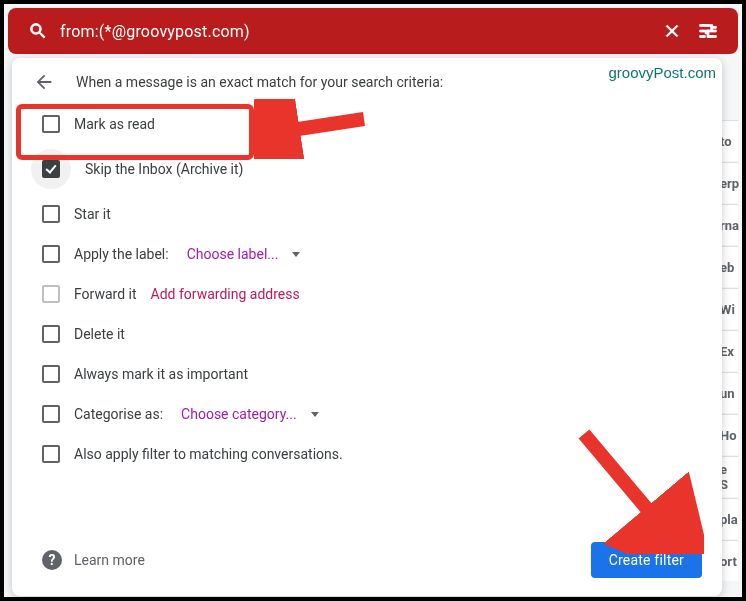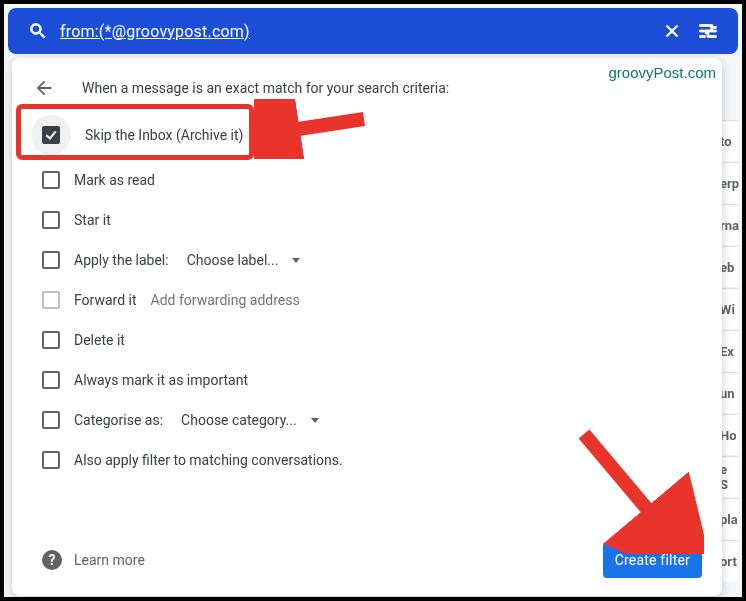--- a/index.html
+++ b/index.html
@@ -22,27 +22,26 @@
     background: #f5f6f7;
   }
 
   
   .searchbar {
     position: absolute;
     left: 4px;
     right: 4px;
     top: 4px;
     height: 46px;
-    background: #1d4ed8;
+    background: #b91c1c;
     border-radius: 8px;
     display: flex;
     align-items: center;
     padding: 0 12px;
     color: #fff;
-    text-decoration: underline;
   }
   .searchbar .icon-btn {
     width: 36px; height: 36px;
     display: flex; align-items: center; justify-content: center;
     border-radius: 50%;
   }
   .searchbar .query {
     flex: 1;
     font-size: 16px;
     letter-spacing: 0.2px;
@@ -60,22 +59,22 @@
     height: 538px;
     background: #fff;
     border-radius: 8px;
     box-shadow: 0 2px 10px rgba(0,0,0,.2);
     box-sizing: border-box;
   }
 
   .panel-header {
     display: flex;
     align-items: center;
-    gap: 22px;
-    padding: 14px 16px 4px 16px;
+    gap: 16px;
+    padding: 8px 16px 4px 16px;
     font-size: 14px;
     color: #3c4043;
     text-align: right;
   }
   .back-btn {
     width: 32px; height: 32px;
     display: flex; align-items:center; justify-content:center;
     border-radius: 50%;
   }
   .back-btn svg { fill: #5f6368; }
@@ -118,36 +117,36 @@
     width: 40px; height: 40px;
     border-radius: 50%;
     background: #f1f1f1;
     display: flex;
     align-items: center;
     justify-content: center;
     margin-left: -11px; 
   }
 
   .dropdown {
-    color: #404040;
+    color: #a21caf;
     display: inline-flex;
     align-items: center;
     gap: 8px;
     cursor: pointer;
     padding-left: 4px;
   }
   .caret {
     width: 0; height: 0;
     border-left: 4px solid transparent;
     border-right: 4px solid transparent;
     border-top: 5px solid #5f6368;
     margin-left: 6px;
   }
   .link {
-    color: #737373;
+    color: #be185d;
     font-size: 14px;
   }
 
   .panel-footer {
     position: absolute;
     bottom: 18px;
     left: 30px;
     right: 20px;
     display: flex;
     align-items: center;
@@ -168,21 +167,21 @@
     font-size: 14px;
     font-weight: bold;
     display: flex; align-items:center; justify-content:center;
   }
   .create-btn {
     background: #1a73e8;
     color: #fff;
     font-size: 14px;
     border: none;
     border-radius: 4px;
-    padding: 10px 12px;
+    padding: 10px 18px;
     cursor: pointer;
     font-family: inherit;
     letter-spacing: 0.2px;
   }
 
   .watermark {
     position: absolute;
     top: 60px;
     right: 26px;
     font-size: 15px;
@@ -271,30 +270,30 @@
       <div class="back-btn">
         <svg width="22" height="22" viewBox="0 0 24 24">
             <path d="M20 11H7.83l5.59-5.59L12 4l-8 8 8 8 1.41-1.41L7.83 13H20v-2z"></path>
           </svg>
       </div>
       <div>When a message is an exact match for your search criteria:</div>
     </div>
 
     <div class="options">
 
+      <div class="option-row">
+        <div class="checkbox"></div>
+        <span>Mark as read</span>
+      </div>
+
       <div class="option-row" style="height:50px">
         <div class="checkbox-circle">
           <div class="checkbox checked"></div>
         </div>
         <span>Skip the Inbox (Archive it)</span>
-      </div>
-
-      <div class="option-row">
-        <div class="checkbox"></div>
-        <span>Mark as read</span>
       </div>
 
       <div class="option-row">
         <div class="checkbox"></div>
         <span>Star it</span>
       </div>
 
       <div class="option-row">
         <div class="checkbox"></div>
         <span>Apply the label:</span>

